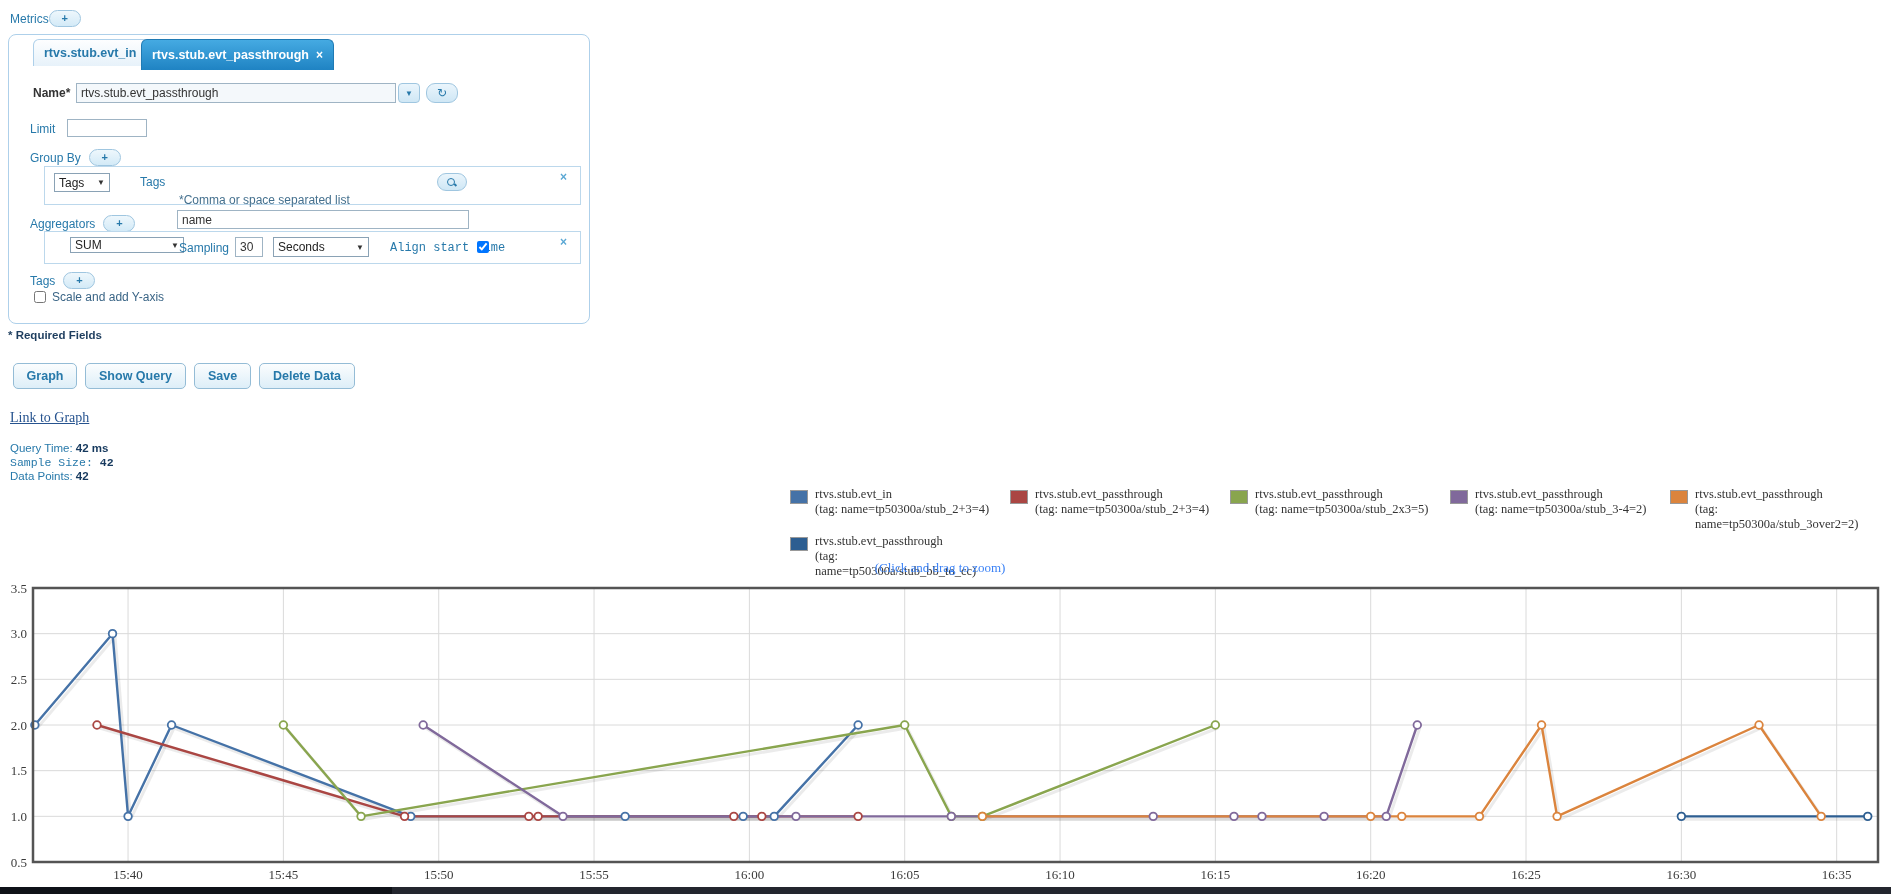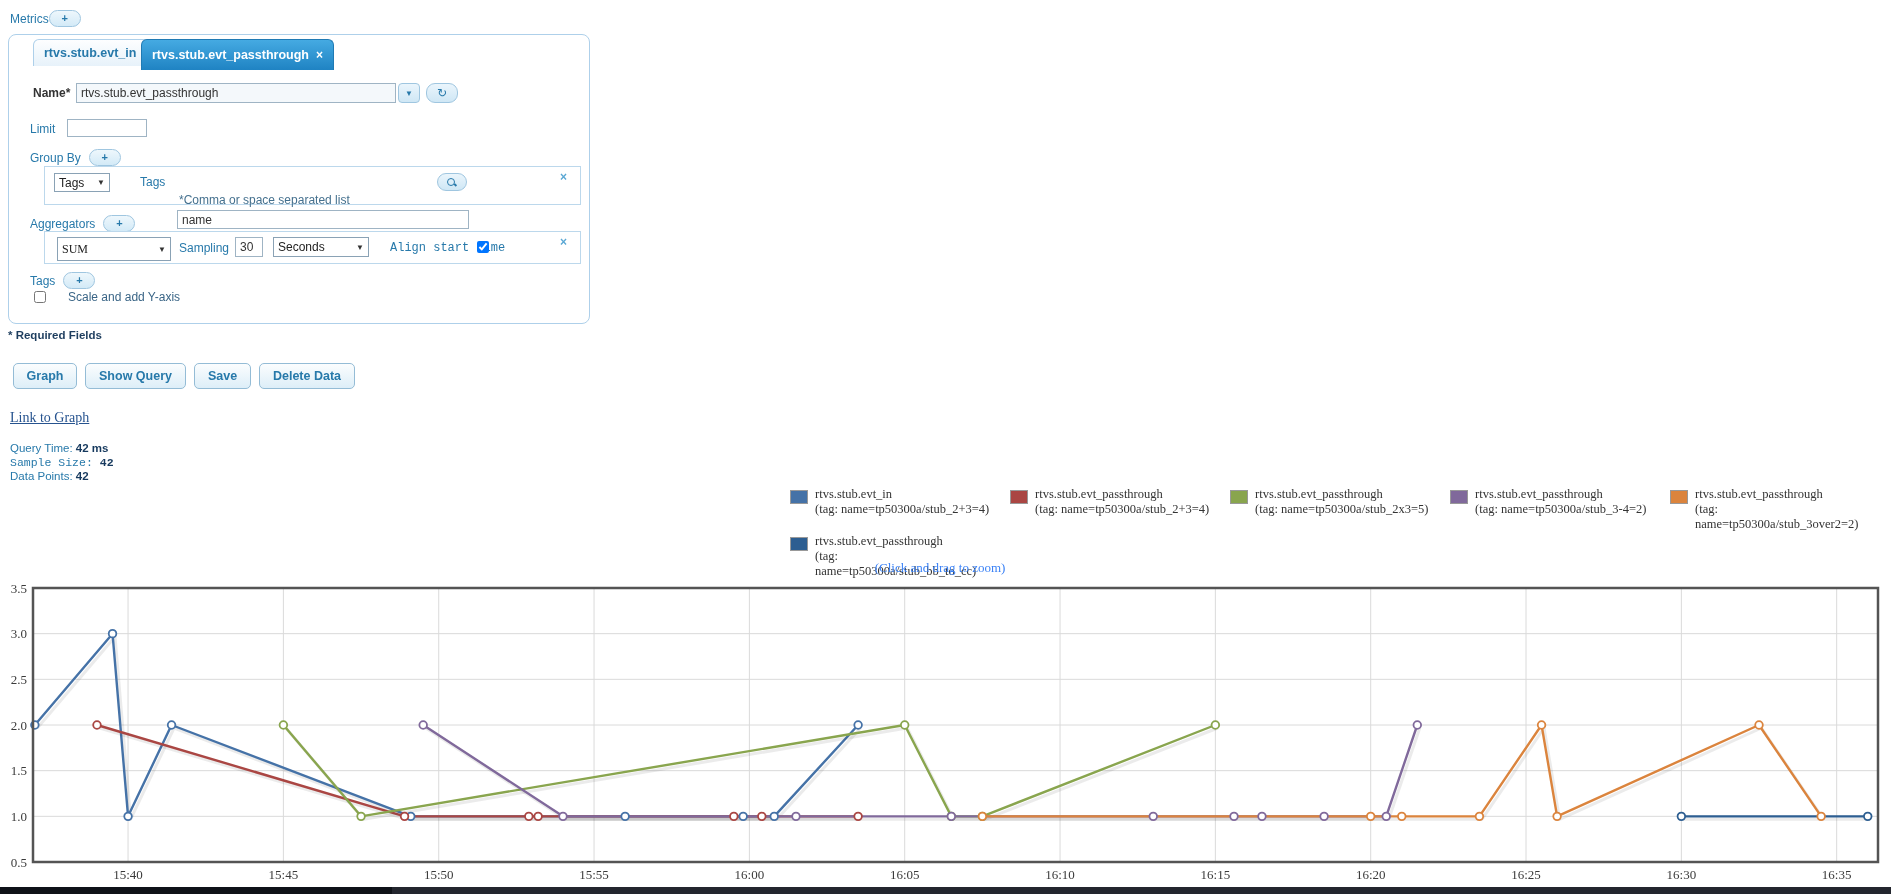--- a/index.html
+++ b/index.html
@@ -118,40 +118,40 @@
       </span>
       <span class="close-x abs" style="left:515px;top:4px;">×</span>
       <span class="hint abs" style="left:134px;top:26px;">*Comma or space separated list</span>
     </div>
 
     <div class="abs" style="left:21px;top:180px;display:flex;align-items:center;gap:8px;">
       <span class="blue-label">Aggregators</span>
       <span class="pill-btn">+</span>
     </div>
     <div class="row-box" style="left:35px;top:196px;width:535px;height:31px;">
-      <div class="fake-select abs" style="left:12px;top:5px;width:114px;height:24px;font-family:Liberation Serif, serif;">
+      <div class="fake-select abs" style="left:25px;top:5px;width:114px;height:16px;">
         <span>SUM</span>
         <span class="arr">▼</span>
       </div>
       <span class="blue-label abs" style="left:134px;top:9px;">Sampling</span>
       <input class="txt-input abs" style="left: 190px; top: 5px; width: 28px; height: 20px;" value="30">
       <div class="fake-select abs" style="left:228px;top:5px;width:96px;height:20px;">
         <span>Seconds</span>
         <span class="arr">▼</span>
       </div>
       <span class="blue-label abs" style="left:345px;top:9px;font-family:Liberation Mono, monospace;">Align start time</span>
       <input type="checkbox" class="abs" style="left: 432px; top: 9px;" checked="checked">
       <span class="close-x abs" style="left:515px;top:4px;">×</span>
     </div>
 
     <div class="abs" style="left:21px;top:237px;display:flex;align-items:center;gap:8px;">
       <span class="blue-label">Tags</span>
       <span class="pill-btn">+</span>
     </div>
-    <div class="abs" style="left:25px;top:255px;display:flex;align-items:center;gap:22px;">
+    <div class="abs" style="left:25px;top:255px;display:flex;align-items:center;gap:6px;">
       <input type="checkbox" style="">
       <span style="color:#3a6586;font-size:12px;">Scale and add Y-axis</span>
     </div>
   </div>
 
   <div class="abs" style="left:8px;top:329px;color:#1d3d5e;font-size:11.5px;font-weight:bold;">* Required Fields</div>
 
   <div class="action-btn" style="left:13px;top:363px;width:62px;">Graph</div>
   <div class="action-btn" style="left:85px;top:363px;width:99px;">Show Query</div>
   <div class="action-btn" style="left:194px;top:363px;width:55px;">Save</div>

